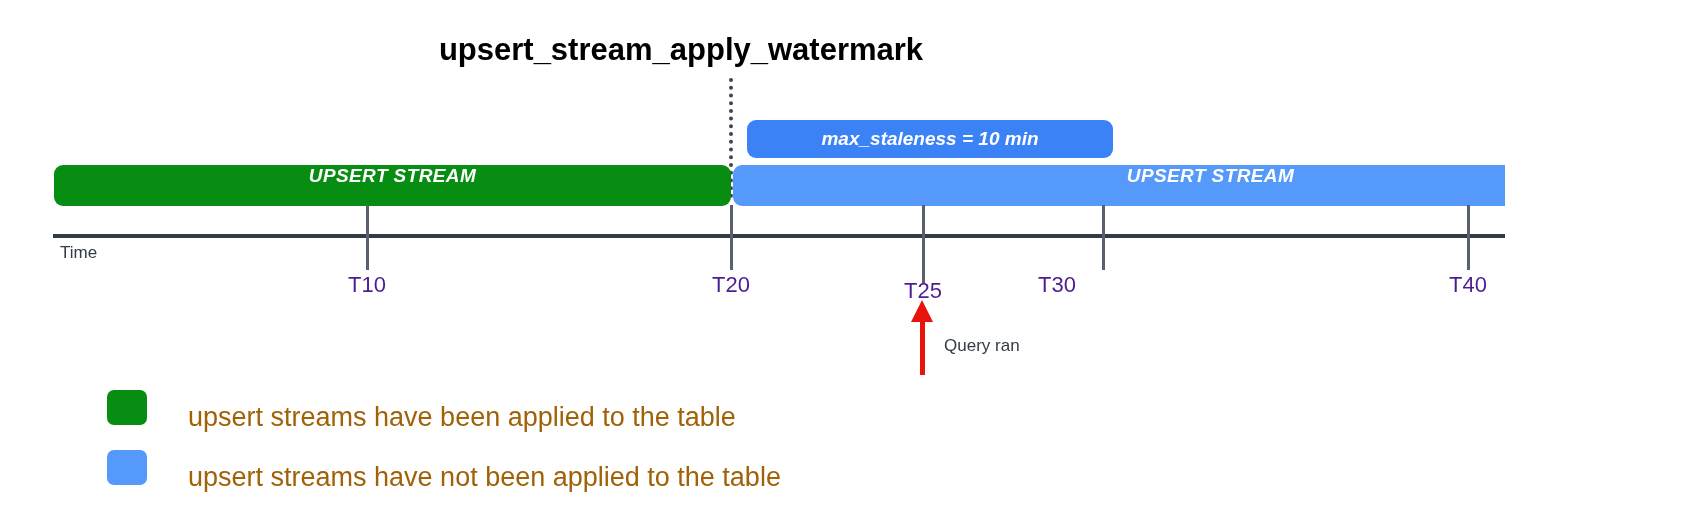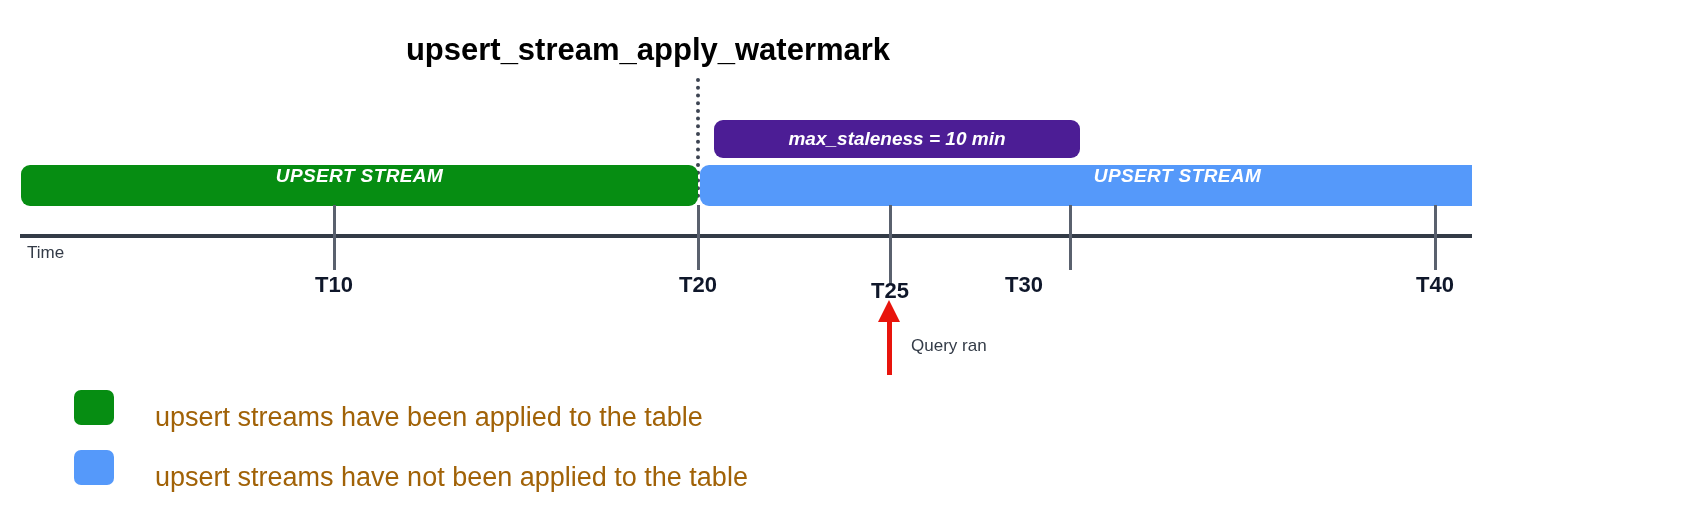--- a/index.html
+++ b/index.html
@@ -10,20 +10,21 @@
   body {
     font-family: "Liberation Sans", sans-serif;
     -webkit-font-smoothing: antialiased;
   }
   #stage {
     position: relative;
     width: 1472px;
     height: 530px;
     background: #ffffff;
     overflow: hidden;
+    margin-left: 33px;
   }
   .abs { position: absolute; }
 
   
   .diagram-title {
     left: 0;
     top: 32px;
     width: 1696px;
     text-align: center;
     font-size: 31px;
@@ -42,21 +43,21 @@
     height: 120px;
     border-left: 4px dotted #3d4452;
   }
 
   
   .staleness-bar {
     left: 714px;
     top: 120px;
     width: 366px;
     height: 38px;
-    background: #4c1d95;
+    background: #3b82f6;
     border-radius: 9px;
     display: flex;
     align-items: center;
     justify-content: center;
   }
   .staleness-bar .lbl {
     color: #ffffff;
     font-size: 19px;
     font-weight: bold;
     font-style: italic;
@@ -111,24 +112,23 @@
     width: 3px;
     background: #5a616e;
     top: 205px;
     height: 65px;
   }
   .tick.long { top: 205px; height: 79px; }
   .tick-label {
     position: absolute;
     top: 272px;
     font-size: 22px;
-    color: #0f172a;
+    color: #4c1d95;
     transform: translateX(-50%);
     white-space: nowrap;
-    font-weight: bold;
   }
   .tick-label.low { top: 278px; text-align: center; }
 
   
   .query-arrow-shaft {
     left: 887px;
     top: 318px;
     width: 5px;
     height: 57px;
     background: #e8140c;

